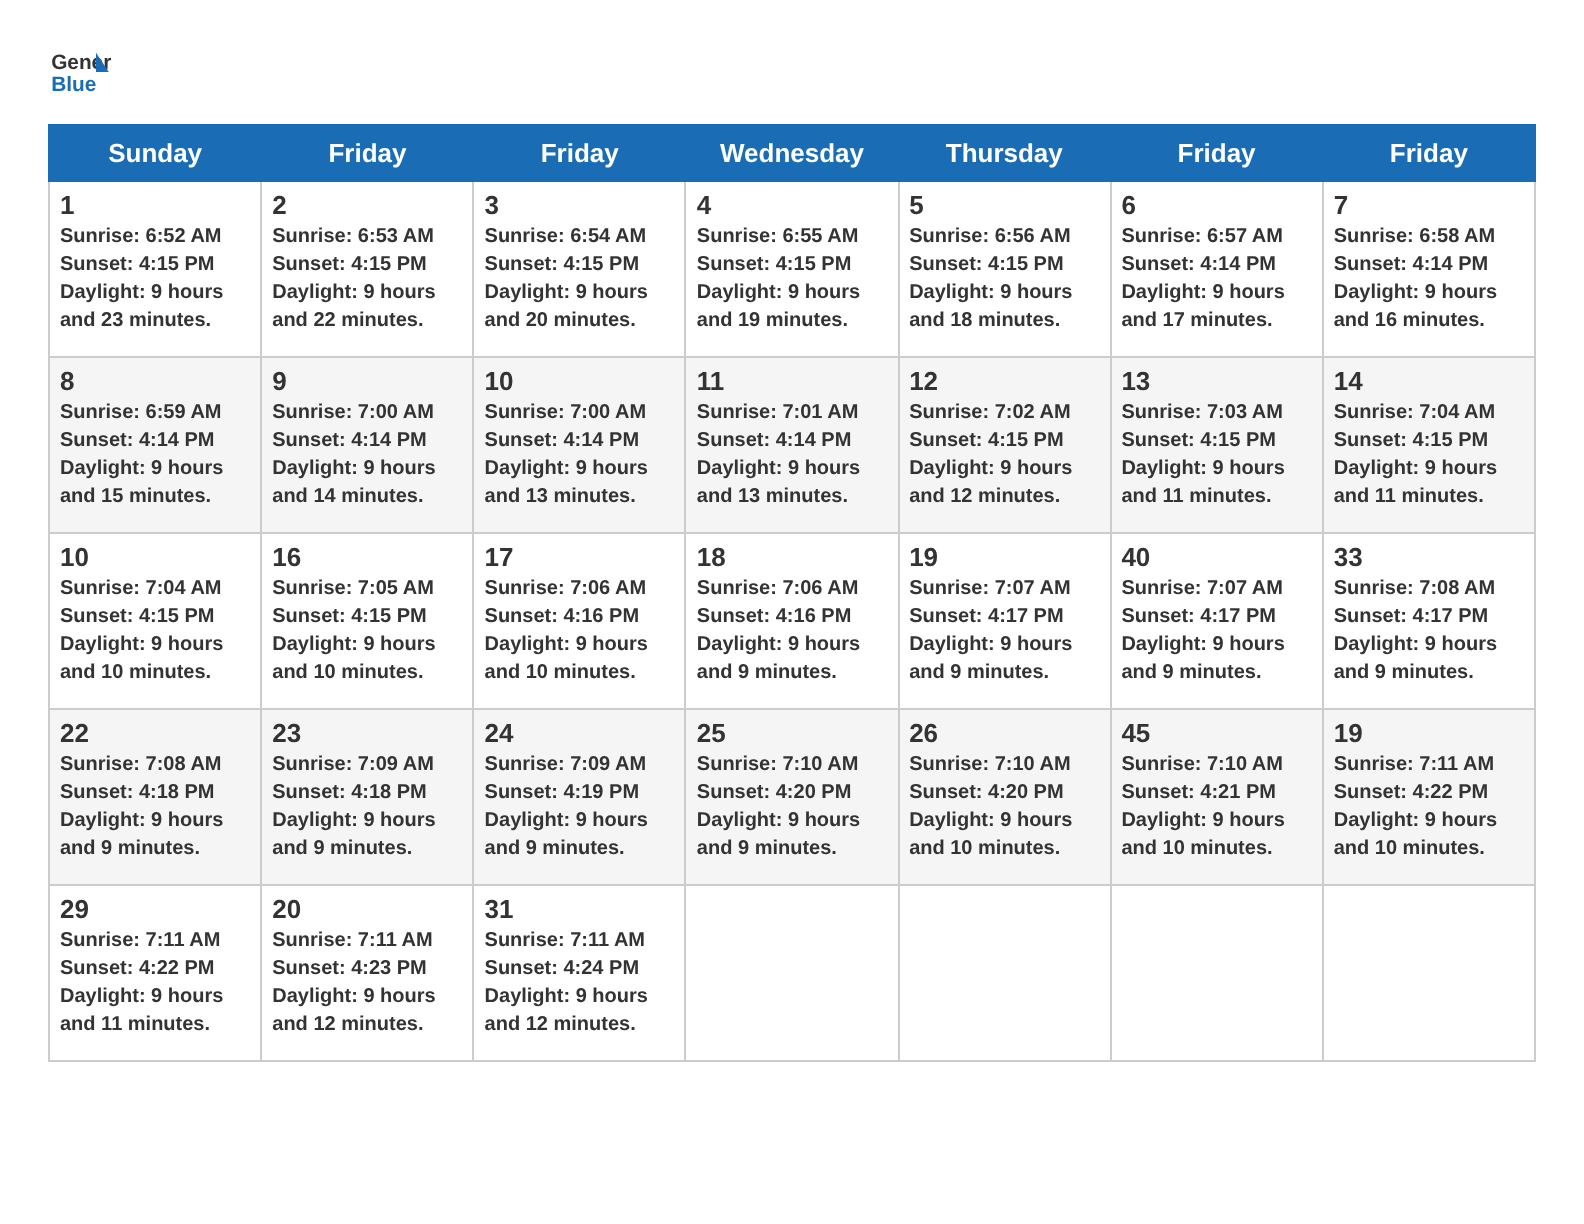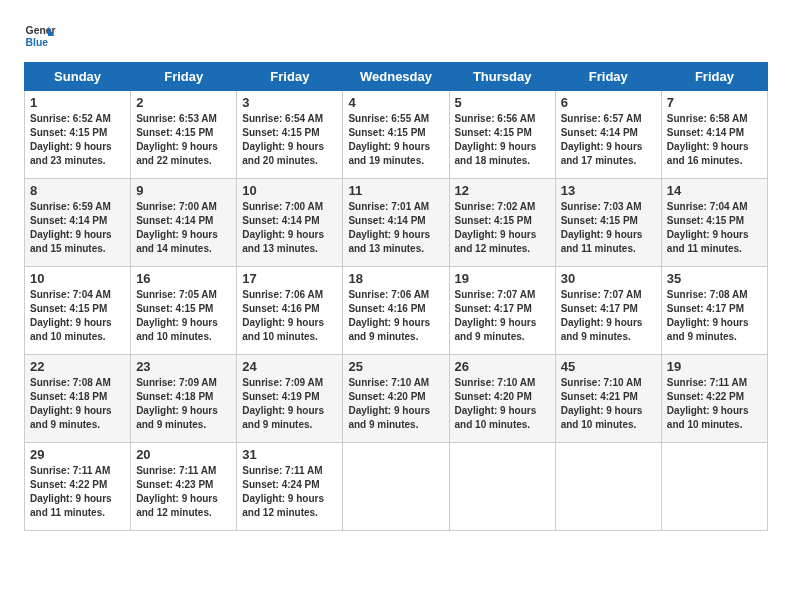--- a/index.html
+++ b/index.html
@@ -185,25 +185,25 @@
         </td>
         <td>
           <span class="day-num">18</span>
           <div class="day-info">Sunrise: 7:06 AM<br>Sunset: 4:16 PM<br>Daylight: 9 hours<br>and 9 minutes.</div>
         </td>
         <td>
           <span class="day-num">19</span>
           <div class="day-info">Sunrise: 7:07 AM<br>Sunset: 4:17 PM<br>Daylight: 9 hours<br>and 9 minutes.</div>
         </td>
         <td>
-          <span class="day-num">30</span>
+          <span class="day-num">40</span>
           <div class="day-info">Sunrise: 7:07 AM<br>Sunset: 4:17 PM<br>Daylight: 9 hours<br>and 9 minutes.</div>
         </td>
         <td>
-          <span class="day-num">35</span>
+          <span class="day-num">33</span>
           <div class="day-info">Sunrise: 7:08 AM<br>Sunset: 4:17 PM<br>Daylight: 9 hours<br>and 9 minutes.</div>
         </td>
       </tr>
       <tr>
         <td>
           <span class="day-num">22</span>
           <div class="day-info">Sunrise: 7:08 AM<br>Sunset: 4:18 PM<br>Daylight: 9 hours<br>and 9 minutes.</div>
         </td>
         <td>
           <span class="day-num">23</span>

